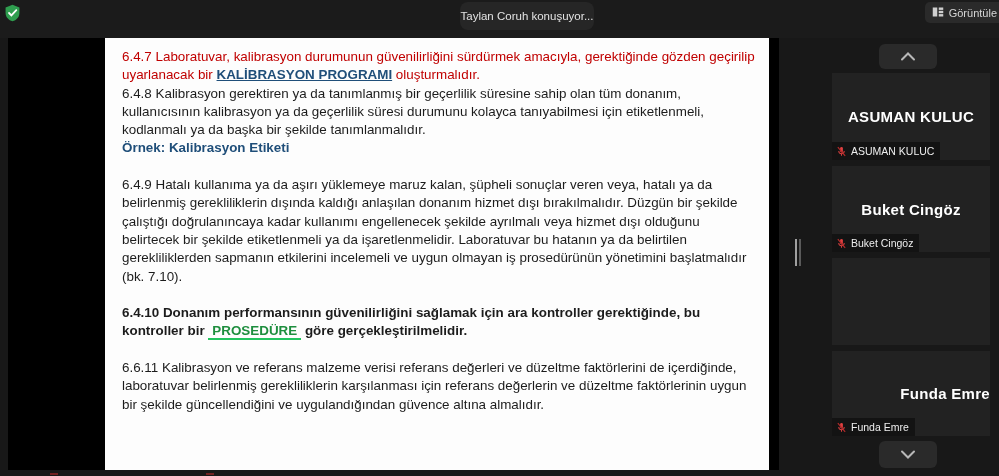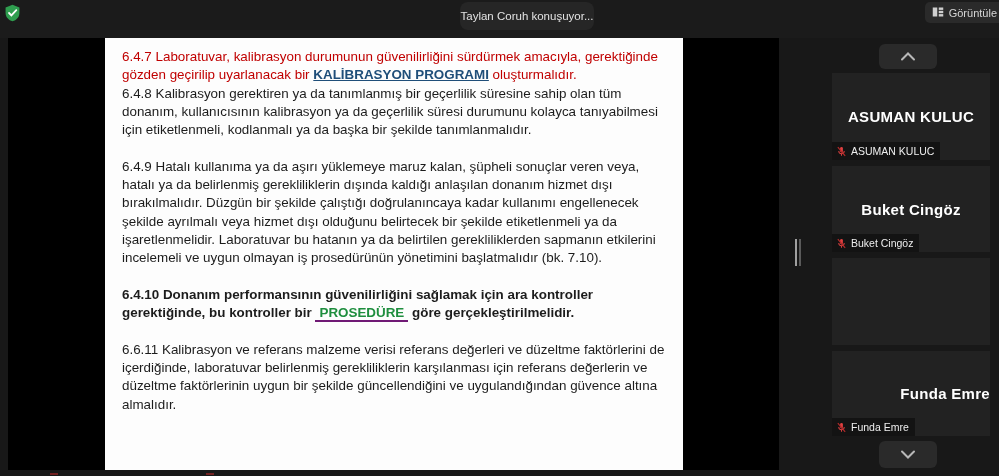--- a/index.html
+++ b/index.html
@@ -20,34 +20,34 @@
   .view-btn{
     position:absolute;right:-6px;top:2px;height:21px;padding:0 8px 0 7px;
     background:#2a2a2a;border-radius:5px;border:none;
     display:flex;align-items:center;gap:5px;
     color:#d6d6d6;font-size:11px;cursor:pointer;
     font-family:"Liberation Sans",sans-serif;
   }
   
   .share-area{position:absolute;left:8px;top:38px;width:771px;height:432px;background:#000;}
   .doc-page{
-    position:absolute;left:97px;top:0;width:578px;height:432px;
+    position:absolute;left:97px;top:0;width:664px;height:432px;
     background:#fdfdfd;box-sizing:border-box;
     padding:10px 14px 0 17px;overflow:hidden;
     color:#1c1c1c;font-size:13.4px;line-height:18.3px;
   }
   .doc-page p{margin:0;}
   .spacer{height:18.3px;}
   .red-text{color:#c00000;}
   .navy{color:#1f4e79;font-weight:bold;}
   .navy-underline{text-decoration:underline;}
   .bold-para{font-weight:bold;}
   .green-underline{
     color:#1e8e3e;font-weight:bold;text-decoration:none;
-    border-bottom:2px solid #701a75;padding:0 4px;
+    border-bottom:2px solid #22c55e;padding:0 4px;
   }
   
   .artifact{position:absolute;height:2px;background:#8a2424;opacity:.8;}
   
   .drag-handle{position:absolute;left:795px;top:239px;width:8px;height:27px;display:flex;gap:2px;cursor:col-resize;}
   .drag-handle span{width:2px;height:27px;}
   .bar-light{background:#a0a0a0;}
   .bar-dark{background:#5a5a5a;}
   
   .collapse-btn{
@@ -93,20 +93,21 @@
       </svg>
     </span>
     <span>Görüntüle</span>
   </button>
 </div>
 
 <div class="share-area">
   <div class="doc-page">
     <p class="red-text"><span>6.4.7 Laboratuvar, kalibrasyon durumunun güvenilirliğini sürdürmek amacıyla, gerektiğinde gözden geçirilip uyarlanacak  bir </span><span class="navy navy-underline">KALİBRASYON PROGRAMI</span><span class="red-text"> oluşturmalıdır.</span></p>
     <p>6.4.8 Kalibrasyon gerektiren ya da tanımlanmış bir geçerlilik süresine sahip olan tüm donanım, kullanıcısının kalibrasyon ya da geçerlilik süresi durumunu kolayca tanıyabilmesi için etiketlenmeli, kodlanmalı ya da başka bir şekilde tanımlanmalıdır.</p>
+    <p class="navy">Örnek: Kalibrasyon Etiketi</p>
     <div class="spacer"></div>
     <p>6.4.9 Hatalı kullanıma ya da aşırı yüklemeye maruz kalan, şüpheli sonuçlar veren veya, hatalı ya da belirlenmiş  gerekliliklerin dışında kaldığı anlaşılan donanım hizmet dışı bırakılmalıdır. Düzgün  bir şekilde çalıştığı doğrulanıncaya kadar kullanımı engellenecek şekilde ayrılmalı veya hizmet dışı olduğunu belirtecek bir şekilde etiketlenmeli ya da işaretlenmelidir. Laboratuvar bu hatanın ya da belirtilen gerekliliklerden sapmanın etkilerini incelemeli ve uygun olmayan iş prosedürünün yönetimini başlatmalıdır (bk. 7.10).</p>
     <div class="spacer"></div>
     <p class="bold-para"><span>6.4.10 Donanım performansının güvenilirliğini sağlamak için ara kontroller gerektiğinde, bu kontroller bir</span> <span class="green-underline">PROSEDÜRE</span> <span>göre gerçekleştirilmelidir.</span></p>
     <div class="spacer"></div>
     <p>6.6.11 Kalibrasyon ve referans malzeme verisi referans değerleri ve düzeltme faktörlerini de içerdiğinde, laboratuvar belirlenmiş gerekliliklerin karşılanması için referans değerlerin ve düzeltme faktörlerinin uygun bir şekilde güncellendiğini ve uygulandığından güvence altına almalıdır.</p>
   </div>
 </div>
 
 <div class="artifact" style="left:50px;top:473px;width:8px;"></div>

